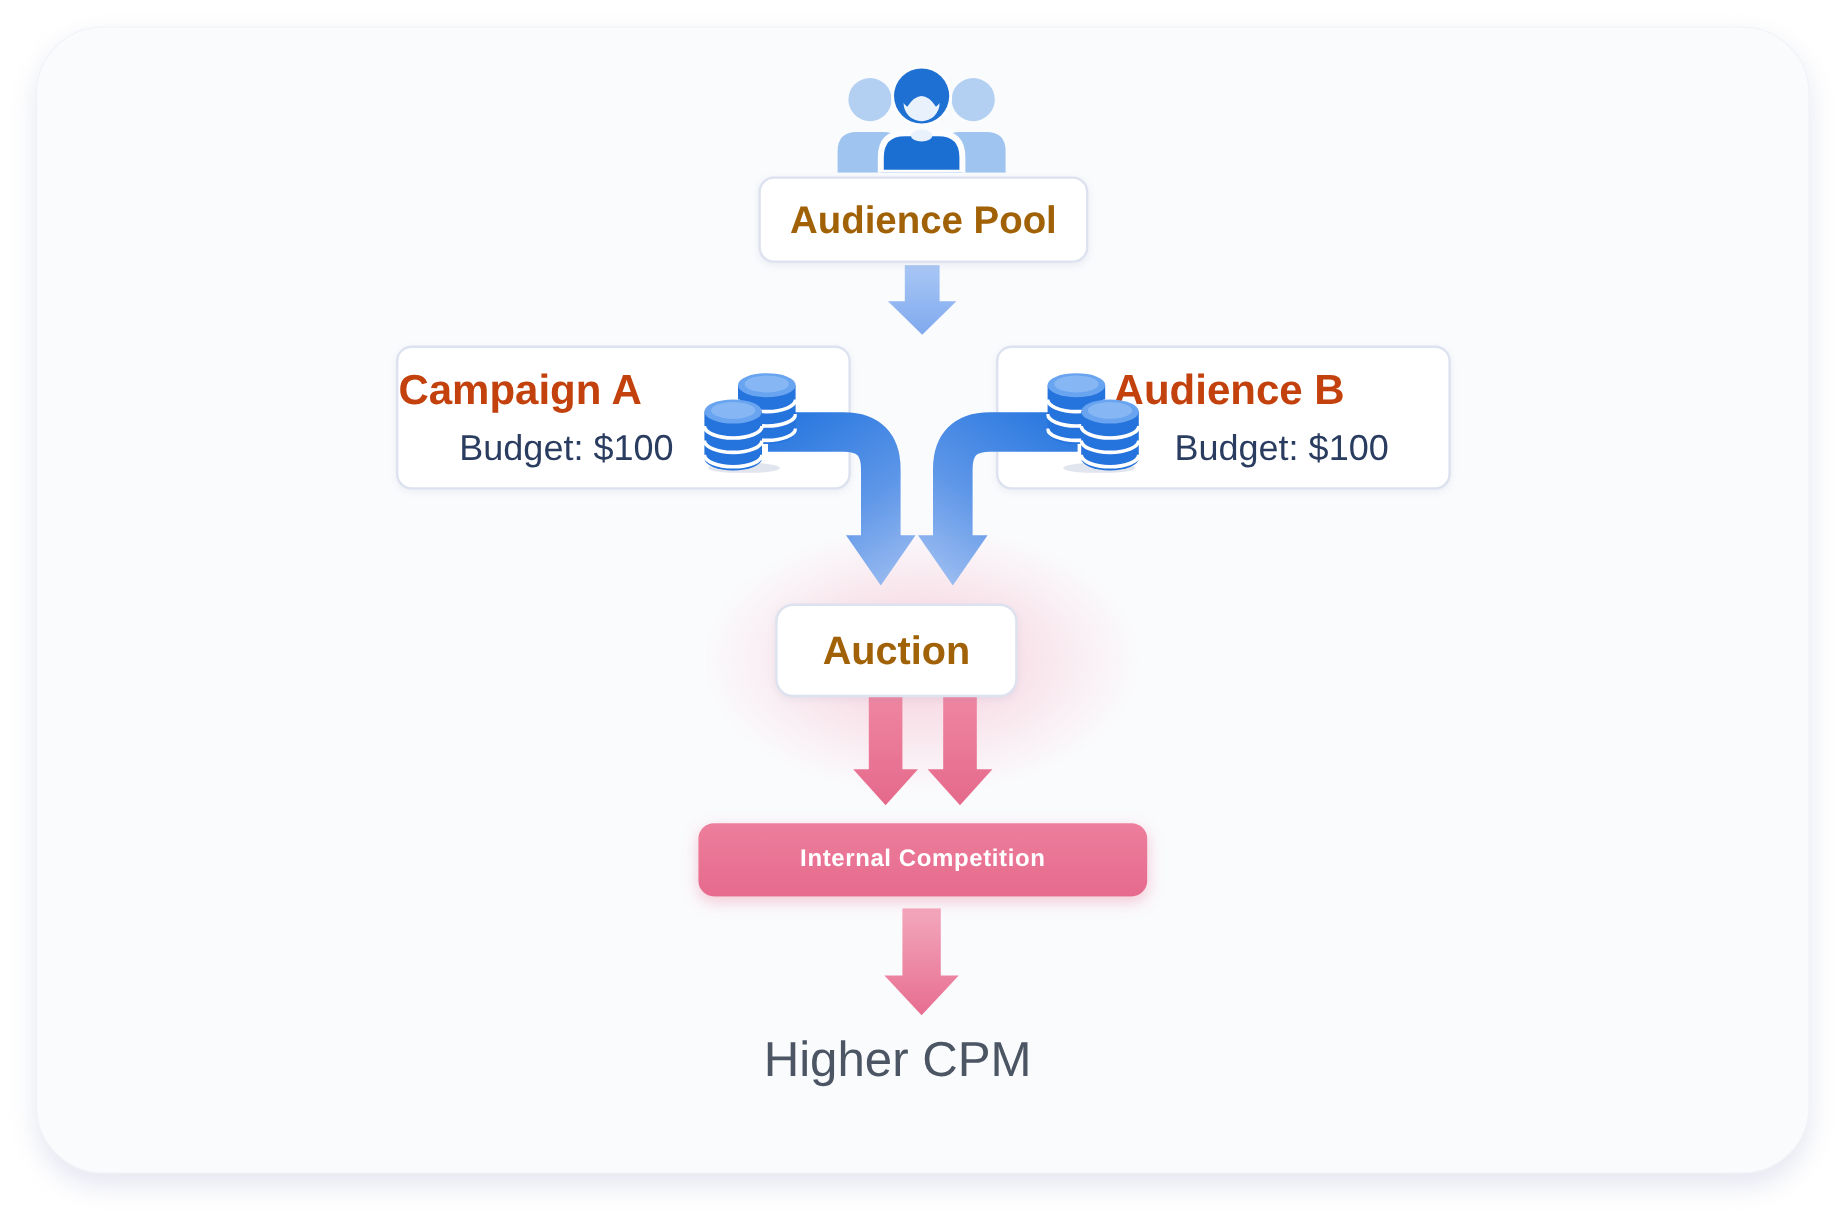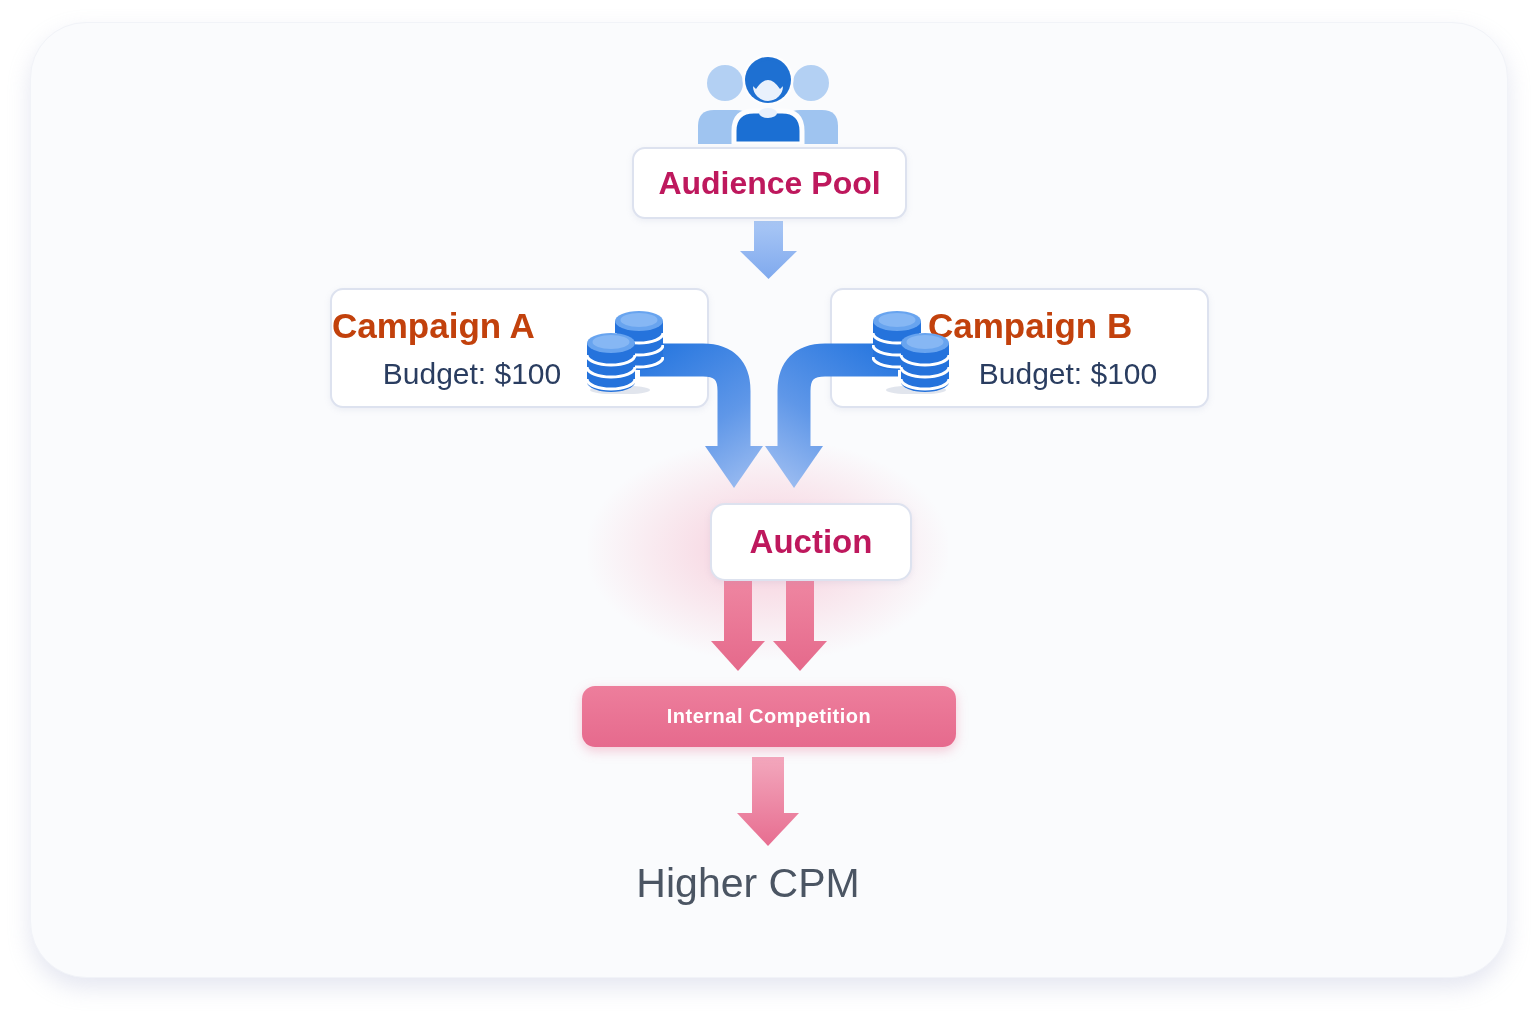--- a/index.html
+++ b/index.html
@@ -30,33 +30,33 @@
   .arrow-layer { position: absolute; left: 0; top: 0; width: 1536px; height: 1024px; }
 
   .node {
     position: absolute;
     background: #ffffff;
     border: 2px solid #dde2ef;
     border-radius: 13px;
     box-shadow: 0 2px 6px rgba(140,150,185,0.13);
     display: flex; align-items: center; justify-content: center;
   }
-  .node-label { color: #be185d; font-weight: 700; }
+  .node-label { color: #a16207; font-weight: 700; }
 
   .node-audience { left: 632px; top: 147px; width: 271px; height: 68px; }
   .node-audience .node-label { font-size: 32px; }
 
   .node-campaign { left: 330px; top: 288px; width: 375px; height: 116px; display: block; }
   .node-campaign-b { left: 830px; }
   .campaign-text-a { left: 0px; }
   .campaign-text-b { left: 96px; }
   .campaign-title { position: absolute; top: 16px; width: 280px; text-align: left; color: #c2410c; font-weight: 700; font-size: 35px; }
   .campaign-budget { position: absolute; top: 67px; width: 280px; text-align: center; color: #2a3d60; font-weight: 500; font-size: 30px; }
 
-  .node-auction { left: 710px; top: 503px; width: 198px; height: 74px; border-radius: 15px; }
+  .node-auction { left: 646px; top: 503px; width: 198px; height: 74px; border-radius: 15px; }
   .node-auction .node-label { font-size: 33px; }
 
   .node-competition {
     left: 582px; top: 686px; width: 374px; height: 61px;
     background: linear-gradient(180deg, #ed7e9c 0%, #e66a8d 100%);
     border: none; border-radius: 13px;
     box-shadow: 0 4px 12px rgba(233,111,144,0.35);
   }
   .node-competition .node-label { color: #ffffff; font-size: 20px; letter-spacing: 0.5px; }
 
@@ -78,21 +78,21 @@
 
   <div class="card"></div>
 
   <div class="auction-glow"></div>
 
   <div class="node node-campaign">
     <div class="campaign-title campaign-text-a">Campaign A</div>
     <div class="campaign-budget campaign-text-a">Budget: $100</div>
   </div>
   <div class="node node-campaign node-campaign-b">
-    <div class="campaign-title campaign-text-b">Campaign B</div>
+    <div class="campaign-title campaign-text-b">Audience B</div>
     <div class="campaign-budget campaign-text-b">Budget: $100</div>
   </div>
 
   <svg class="arrow-layer" viewBox="0 0 1536 1024" xmlns="http://www.w3.org/2000/svg">
     <defs>
       <linearGradient id="gradAud" x1="768" y1="221" x2="768" y2="279" gradientUnits="userSpaceOnUse">
         <stop offset="0" stop-color="#a9c7f5"></stop>
           <stop offset="1" stop-color="#7fa9ee"></stop>
       </linearGradient>
       <linearGradient id="gradBlueL" x1="660" y1="350" x2="750" y2="488" gradientUnits="userSpaceOnUse">

